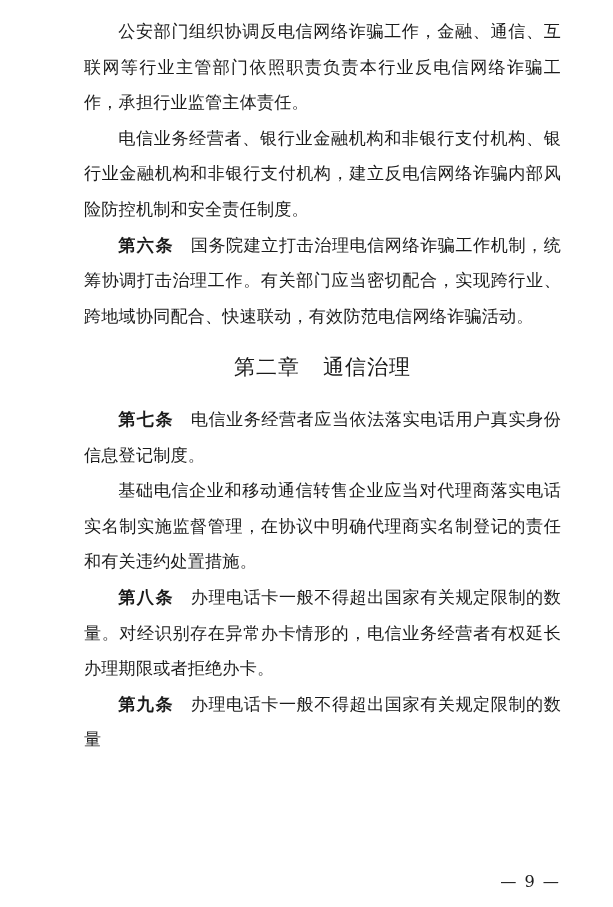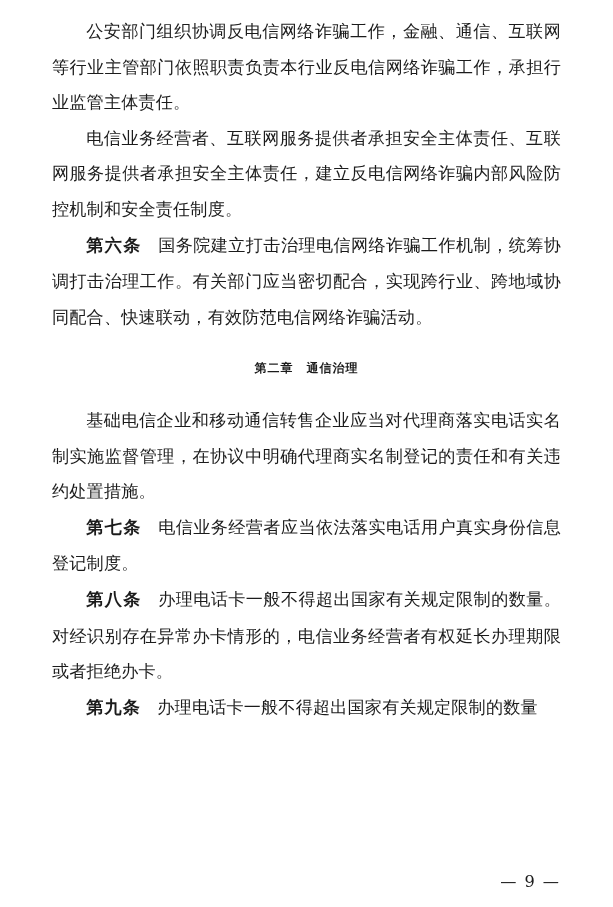--- a/index.html
+++ b/index.html
@@ -23,43 +23,43 @@
     height: 907px;
     box-sizing: border-box;
     padding: 14px 52px 0 52px;
   }
   .body-text {
     font-size: 17.1px;
     line-height: 35.6px;
     text-align: justify;
     text-justify: inter-ideograph;
     letter-spacing: 0.2px;
+    margin-left: 32px;
   }
   p.para {
     margin: 0;
     text-indent: 2em;
   }
   .chapter-heading {
     margin: 0;
-    font-size: 12px;
+    font-size: 21px;
     line-height: 35.6px;
-    font-weight: bold;
+    font-weight: normal;
     text-align: center;
     letter-spacing: 1px;
     padding-top: 16px;
     padding-bottom: 16px;
   }
   .chapter-heading .gap {
     display: inline-block;
     width: 1.1em;
   }
   .art-label {
     font-weight: bold;
     letter-spacing: 1.2px;
-    font-family: Liberation Mono, monospace;
   }
   .art-gap {
     display: inline-block;
     width: 0.95em;
   }
   .footer {
     position: absolute;
     left: 0;
     right: 52px;
     bottom: 16px;
@@ -77,35 +77,35 @@
 </style>
 </head>
 <body>
 
 <div class="page">
 
   <div class="body-text">
 
     <p class="para">公安部门组织协调反电信网络诈骗工作，金融、通信、互联网等行业主管部门依照职责负责本行业反电信网络诈骗工作，承担行业监管主体责任。</p>
 
-    <p class="para">电信业务经营者、互联网服务提供者承担安全主体责任、互联网服务提供者承担安全主体责任，建立反电信网络诈骗内部风险防控机制和安全责任制度。</p>
+    <p class="para">电信业务经营者、银行业金融机构和非银行支付机构、银行业金融机构和非银行支付机构，建立反电信网络诈骗内部风险防控机制和安全责任制度。</p>
 
     <p class="para">
       <span class="art-label">第六条</span><span class="art-gap"></span><span>国务院建立打击治理电信网络诈骗工作机制，统筹协调打击治理工作。有关部门应当密切配合，实现跨行业、跨地域协同配合、快速联动，有效防范电信网络诈骗活动。</span>
     </p>
 
     <h2 class="chapter-heading">
       <span>第二章</span><span class="gap"></span><span>通信治理</span>
     </h2>
 
-    <p class="para">基础电信企业和移动通信转售企业应当对代理商落实电话实名制实施监督管理，在协议中明确代理商实名制登记的责任和有关违约处置措施。</p>
-
     <p class="para">
       <span class="art-label">第七条</span><span class="art-gap"></span><span>电信业务经营者应当依法落实电话用户真实身份信息登记制度。</span>
     </p>
+
+    <p class="para">基础电信企业和移动通信转售企业应当对代理商落实电话实名制实施监督管理，在协议中明确代理商实名制登记的责任和有关违约处置措施。</p>
 
     <p class="para">
       <span class="art-label">第八条</span><span class="art-gap"></span><span>办理电话卡一般不得超出国家有关规定限制的数量。对经识别存在异常办卡情形的，电信业务经营者有权延长办理期限或者拒绝办卡。</span>
     </p>
 
 
     <p class="para">
       <span class="art-label">第九条</span><span class="art-gap"></span><span>办理电话卡一般不得超出国家有关规定限制的数量</span>
     </p>
 

